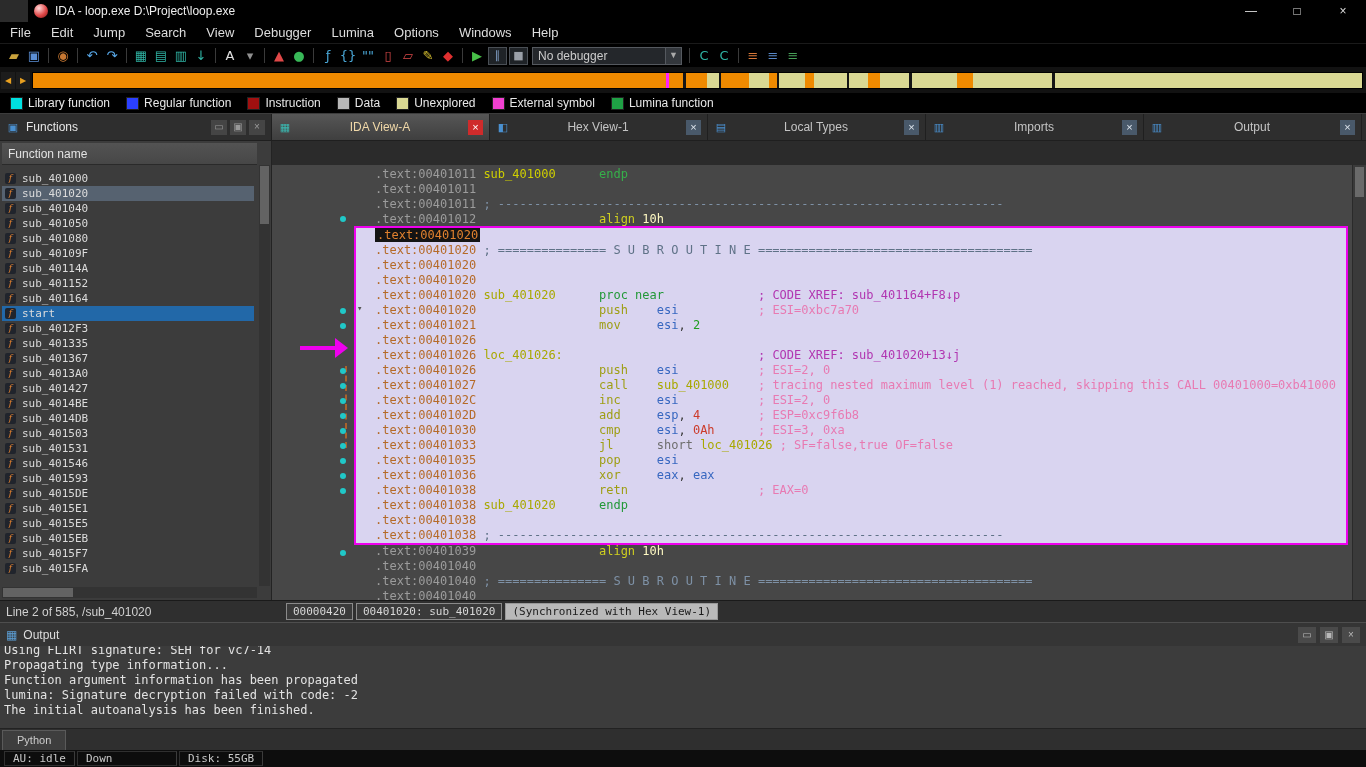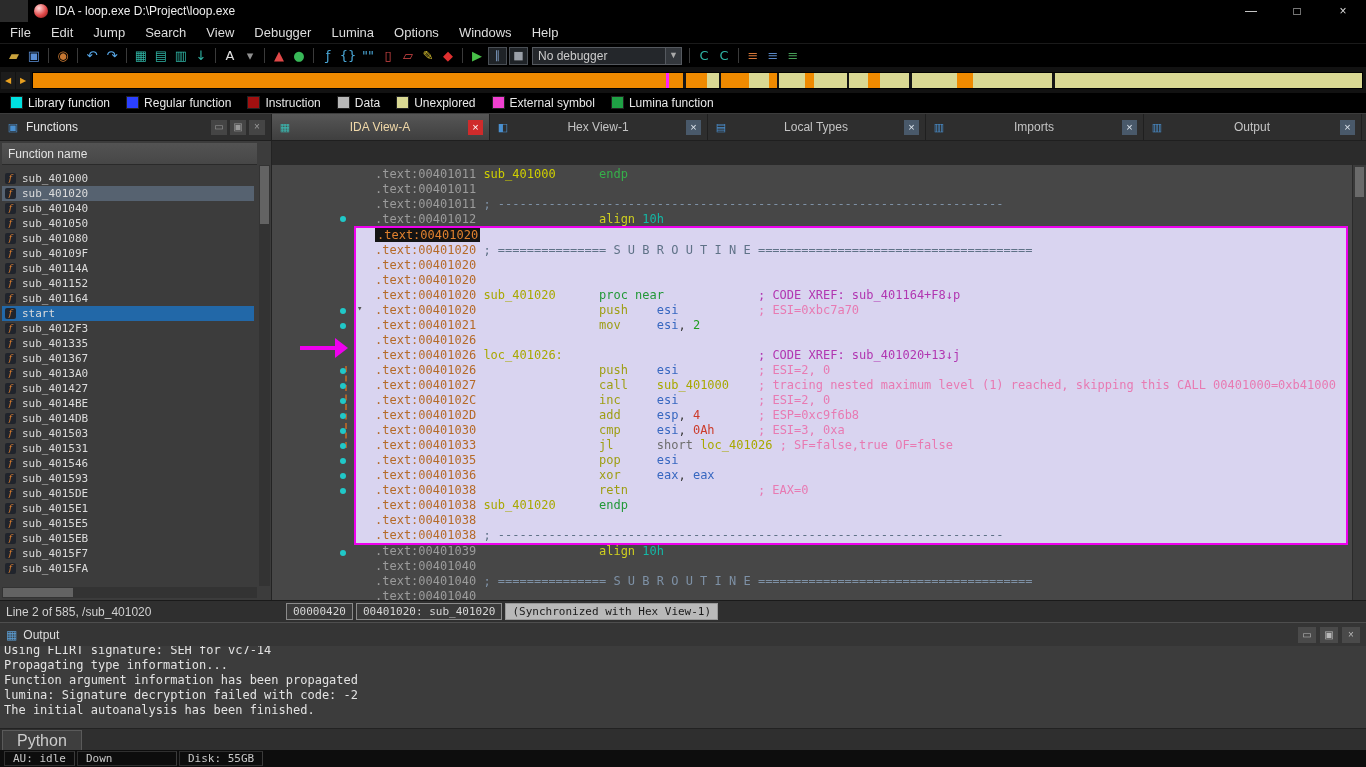--- a/index.html
+++ b/index.html
@@ -38,21 +38,21 @@
   .navrow { height:26px; background:#121212; display:flex; align-items:center; flex:0 0 auto; }
   .nav-arrow { width:14px; height:17px; line-height:17px; text-align:center; color:#e8a020;
     font-size:8px; background:#1c1c1c; margin-left:1px; }
   .navband { flex:1; height:17px; display:flex; margin:0 3px 0 2px; border:1px solid #000;
     overflow:hidden; }
   .nav-seg { height:100%; }
 
   
   .legend { height:20px; background:#000; display:flex; align-items:center; gap:16px;
     padding-left:10px; font-size:12px; color:#e8e8e8; flex:0 0 auto; }
-  .legend-item { display:flex; }
+  .legend-item { display:flex; align-items:center; }
   .legend-swatch { width:13px; height:13px; margin-right:5px; border:1px solid #222; }
 
   
   .tabbar { height:28px; background:#2e2e2e; display:flex; align-items:stretch; flex:0 0 auto;
     border-top:1px solid #3c3c3c; border-bottom:1px solid #1f1f1f; }
   .panel-tab { width:272px; flex:0 0 auto; display:flex; align-items:center; gap:6px;
     padding:0 6px; color:#e6e6e6; font-size:12px; border-right:1px solid #1f1f1f; }
   .panel-btns { margin-left:auto; display:flex; gap:3px; }
   .mini-btn { width:16px; height:15px; background:#454545; color:#9a9a9a; text-align:center;
     line-height:14px; font-size:10px; }
@@ -102,21 +102,21 @@
   .seg-a { color:#9c9c9c; }
   .seg-A { color:#b56a28; }
   .seg-h { background:#141414; color:#e0812e; padding:0 2px; }
   .seg-c { color:#7e91a6; }  .dbox .seg-c { color:#5f7287; }
   .seg-n { color:#cfcf00; }  .dbox .seg-n { color:#a8a800; }
   .seg-k { color:#36b04a; }  .dbox .seg-k { color:#229838; }
   .seg-m { color:#cfcf20; }  .dbox .seg-m { color:#9e9e14; }
   .seg-r { color:#5c9fd6; }  .dbox .seg-r { color:#3767c0; }
   .seg-p { color:#c0c0c0; }  .dbox .seg-p { color:#3a3a3a; }
   .seg-g { color:#34a834; }  .dbox .seg-g { color:#1f9e1f; }
-  .seg-d { color:#14b8a6; }  .dbox .seg-d { color:#cc3b2a; }
+  .seg-d { color:#fef9c3; }  .dbox .seg-d { color:#cc3b2a; }
   .seg-x { color:#c04ec0; }  .dbox .seg-x { color:#b136b1; }
   .seg-t { color:#ee8abc; }  .dbox .seg-t { color:#e87ab2; }
   .seg-s { color:#9c9c9c; }  .dbox .seg-s { color:#6e6e6e; }
   .d-deco { position:absolute; top:0; left:0; right:14px; bottom:0; pointer-events:none; }
   .dot { position:absolute; width:6px; height:6px; border-radius:50%; background:#20c8c8;
     left:68px; }
   .loop-dash { position:absolute; left:73px; top:201px; height:82px; width:8px;
     border-left:2px dashed #a8622c; }
   .cur-arrow-line { position:absolute; left:28px; top:181px; width:36px; height:4px;
     background:var(--accent); }
@@ -145,21 +145,21 @@
   .out-btns { margin-left:auto; display:flex; gap:4px; }
   .out-btn { width:18px; height:16px; background:#4a4a4a; color:#b8b8b8; text-align:center;
     line-height:15px; font-size:10px; }
   .console { height:82px; background:#3c3c3c; overflow:hidden; flex:0 0 auto;
     font-family:"DejaVu Sans Mono", monospace; font-size:12px; color:#e2e2e2; padding-left:4px; }
   .console-inner { margin-top:-3px; line-height:15px; white-space:pre; }
 
   .pytabs { height:22px; background:#2f2f2f; border-top:1px solid #222; display:flex;
     align-items:flex-end; flex:0 0 auto; }
   .pytab { height:20px; margin-left:2px; padding:0 14px; background:#3e3e3e;
-    border:1px solid #5a5a5a; border-bottom:none; color:#ccc; font-size:16px;
+    border:1px solid #5a5a5a; border-bottom:none; color:#ccc; font-size:11px;
     line-height:19px; }
 
   
   .statusbar { height:17px; background:#0d0d0d; display:flex; align-items:center;
     padding-left:4px; flex:0 0 auto; font-family:"DejaVu Sans Mono", monospace;
     font-size:11px; color:#c8c8c8; }
   .sb-field { border:1px solid #303030; border-right-color:#3c3c3c; padding:0 8px;
     height:15px; line-height:13px; margin-right:2px; }
   .sb-down { min-width:100px; }
   .sb-disk { min-width:78px; }

